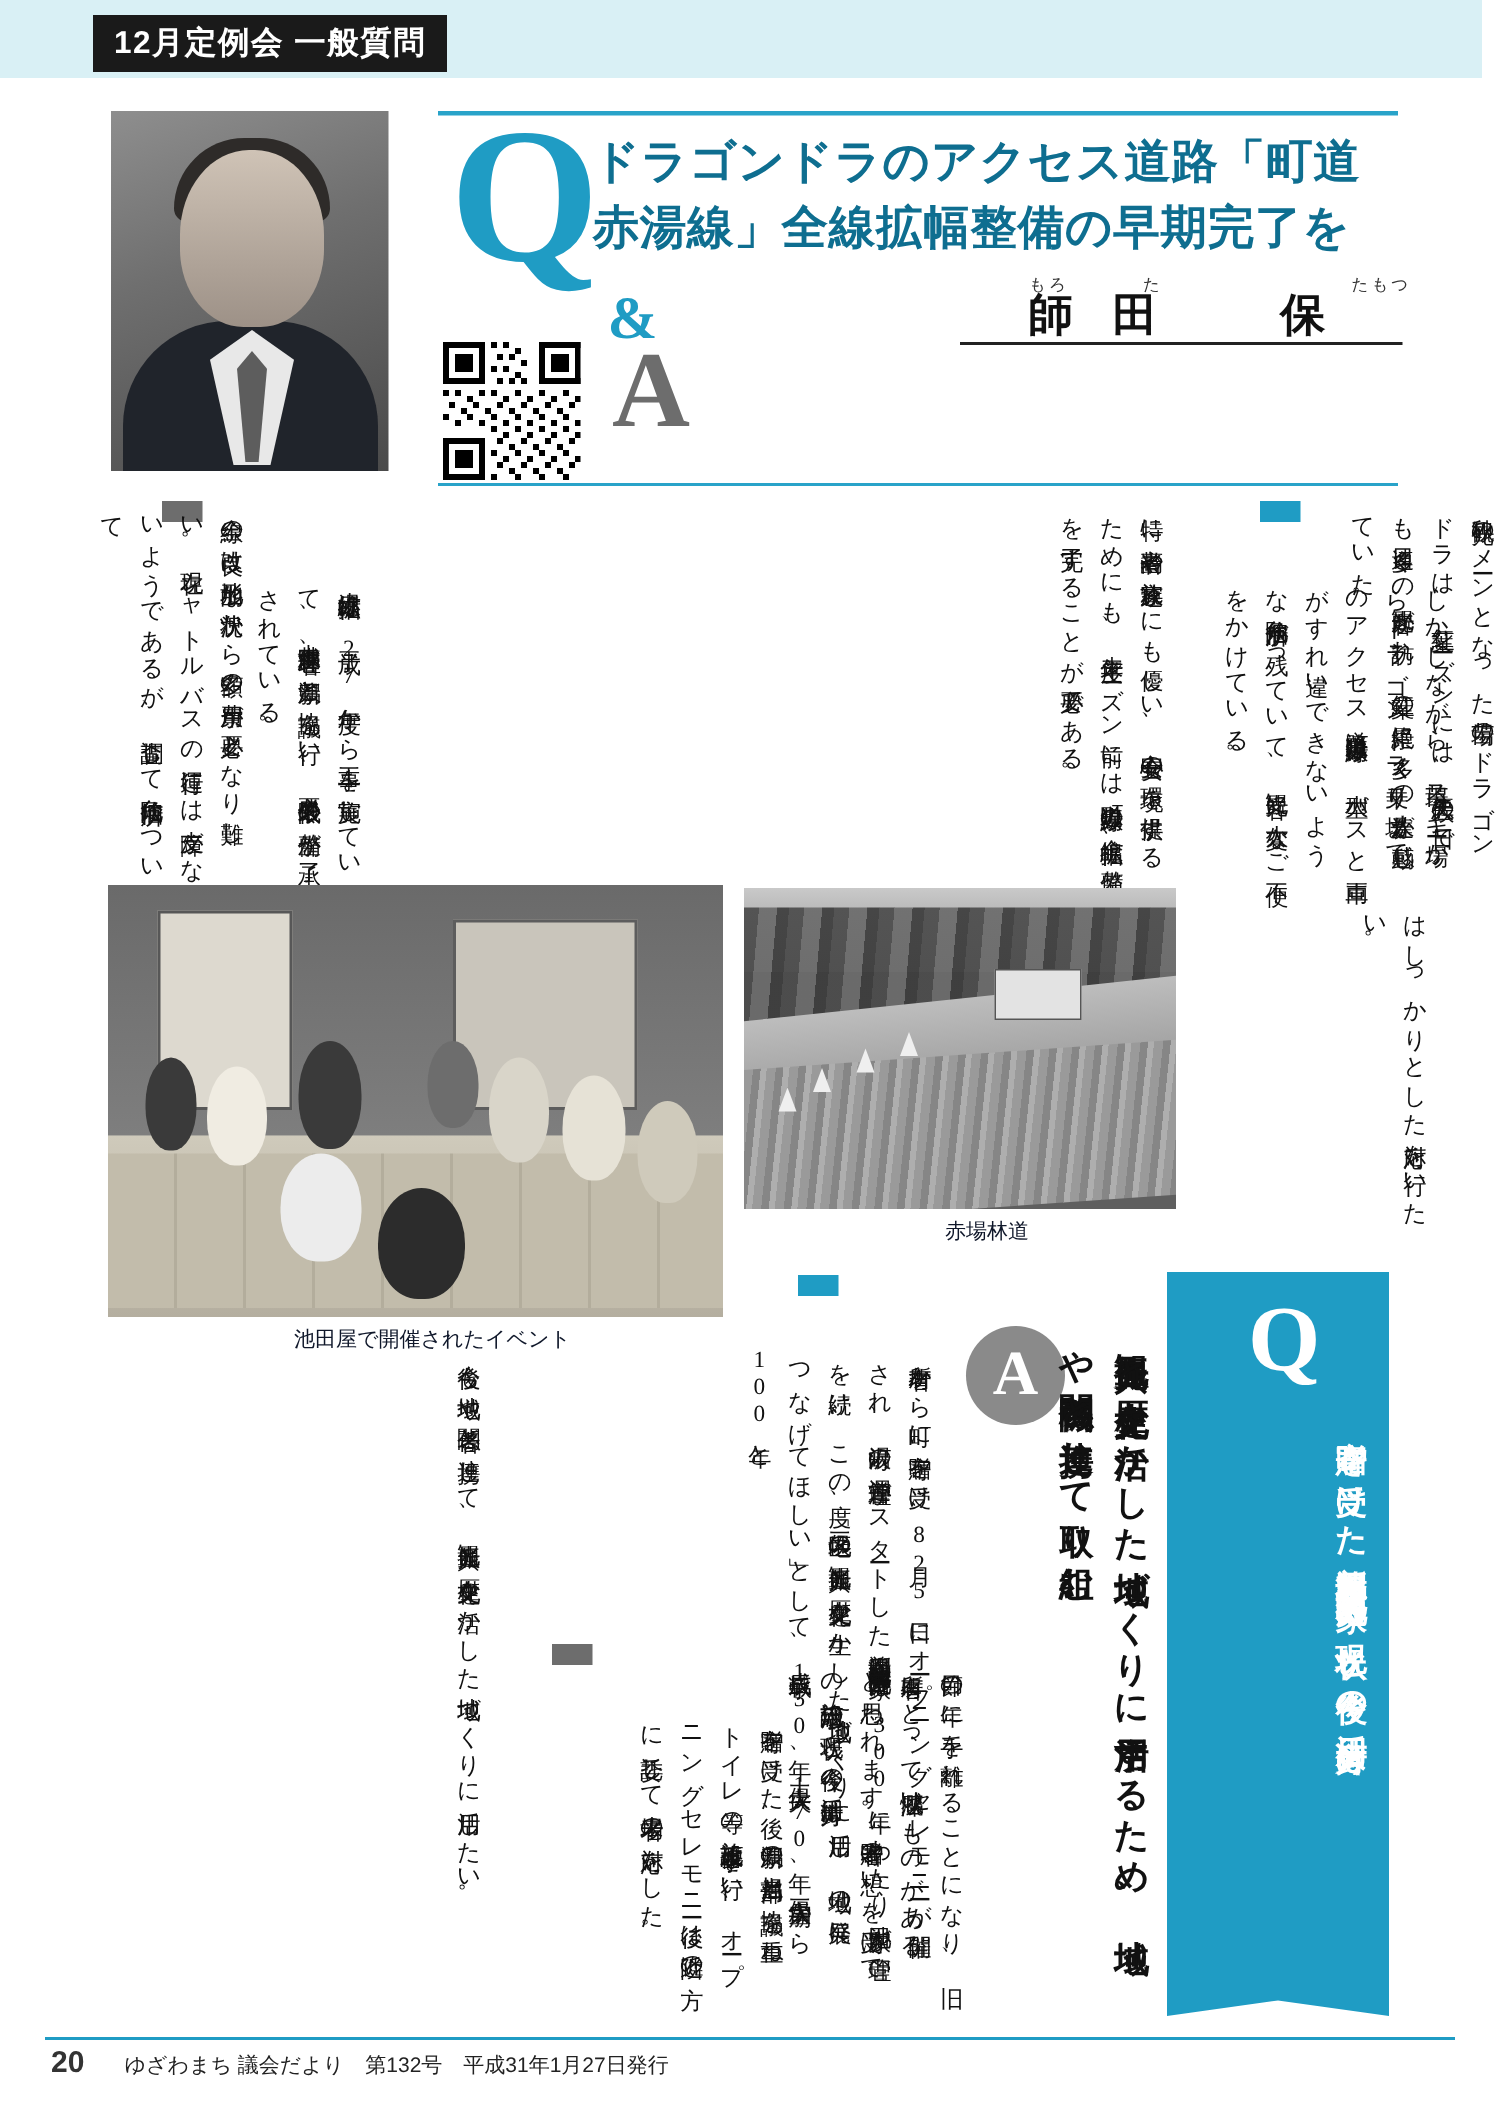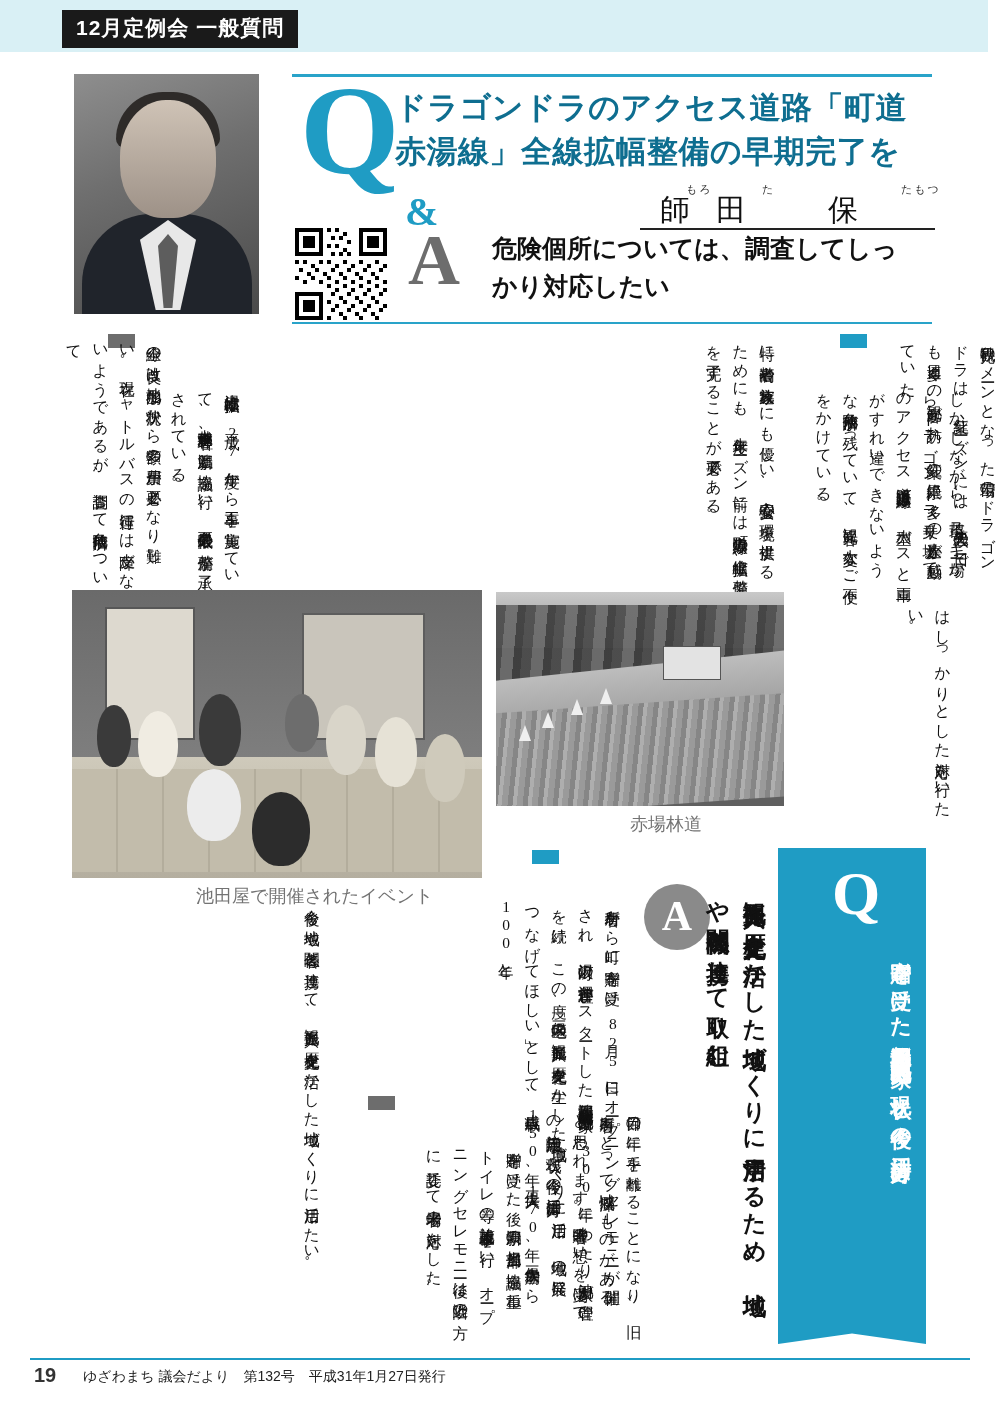--- a/index.html
+++ b/index.html
@@ -81,22 +81,22 @@
     position:absolute; left:405px; top:188px;
     font-size:40px; font-weight:bold; color:#1f9cc4;
     font-family:"Liberation Serif", serif;
   }
   .name-line {
     position:absolute; left:640px; top:186px; width:295px;
     border-bottom:2px solid #222; height:44px;
   }
   .name-main {
     position:absolute; left:660px; top:190px; width:275px;
-    font-size:30px; font-weight:normal; letter-spacing:26px;
-    text-align:left;
+    font-size:30px; font-weight:bold; letter-spacing:26px;
+    text-align:center;
   }
   .ruby {
     position:absolute; font-size:11px; color:#333; letter-spacing:2px;
   }
   .ruby-1 { left:686px; top:182px; }
   .ruby-2 { left:762px; top:182px; }
   .ruby-3 { left:878px; top:182px;margin-left:23px; }
 
   
   .qr {
@@ -139,21 +139,21 @@
     font-size:15px; font-weight:bold;
     padding:5px 4px; letter-spacing:2px;
     writing-mode:vertical-rl; text-orientation:upright;
   }
   .tag-gray { background:#6d6d6d; }
 
   
   .photo { position:absolute; overflow:hidden; background:#b9b9b9; }
   .cap {
     position:absolute; font-family:Liberation Serif, serif;
-    font-size:18px; color:#737373;
+    font-size:14px; color:#0f172a;
   }
 
   
   .ev { position:absolute; inset:0; background:#8c8c8c; }
   .ev .wall { position:absolute; left:0; top:0; width:100%; height:58%; background:linear-gradient(180deg,#6a6a6a,#7e7e7e); }
   .ev .panelA { position:absolute; left:8%; top:6%; width:22%; height:46%; background:#ddd9cf; border:2px solid #575757; }
   .ev .panelB { position:absolute; left:56%; top:8%; width:30%; height:44%; background:#c9c5bb; border:2px solid #5d5d5d; }
   .ev .floor { position:absolute; left:0; top:58%; width:100%; height:42%; background:linear-gradient(180deg,#cfcabb,#b4ae9f); }
   .ev .mat { position:absolute; left:0; top:62%; width:100%; height:36%;
     background:repeating-linear-gradient(90deg,#c2bcab 0 44px,#b3ad9c 44px 46px); }
@@ -346,21 +346,20 @@
         <rect x="21" y="20" width="1" height="1"></rect>
         <rect x="8" y="22" width="1" height="1"></rect>
           <rect x="12" y="22" width="1" height="1"></rect>
           <rect x="16" y="22" width="1" height="1"></rect>
         <rect x="20" y="22" width="1" height="1"></rect>
       </g>
     </svg>
   </div>
 
   <div class="a-mark">A</div>
-  <div class="a-title">危険個所については、調査してしっかり対応したい</div>
   <div class="a-rule"></div>
 
   <div class="col" style="left:840px; top:334px;">
     <span class="tag">質問</span>
   </div>
 
   <div class="col vtext" style="left:894px; top:334px; height:240px;">秋観光のメーンとなった苗場のドラゴンドラは、紅葉シーズンには、悪天候の日でも連日多くの観光客が訪れ、紅葉の絶景に多くの人達が感動していた。</div>
   <div class="col vtext" style="left:810px; top:382px; height:200px;">しかしながら、苗場スキー場からドラゴンドラ乗り場までのアクセス道路町道赤湯線は、大型バスと車両がすれ違いできないような危険個所が残っていて、観光客に大変なご不便をかけている。</div>
   <div class="col vtext" style="left:700px; top:334px; height:250px;">特に高齢者や家族連れにも優しい、安心安全の環境を提供するためにも、来年度シーズン前には町道赤湯線の全線拡幅、整備を完了することが必要である。</div>
 
@@ -422,16 +421,16 @@
   <div class="col vtext" style="left:492px; top:898px; height:400px;">所有者から町に寄贈を受け、8月25日にオープニングセレモニーが開催され、湯沢町の運営管理がスタートした新潟県指定文化財脇本陣「池田家」は、300年にわたり池田家が管理を続け、この度、「三俣地区の観光振興と歴史文化を生かした地域づくりに活用し、地域の発展につなげてほしい」として、戊辰戦争150年、三俣大火170年、三俣大雪崩から100年と</div>
   <div class="col vtext" style="left:540px; top:1104px; height:210px;">節目の年に手を離れることになり、旧所有者にとって感慨深いものがあると思われます。寄贈者の想いを受けての施設活用の現状と今後の活用方針は。</div>
 
   <div class="col" style="left:368px; top:1096px;">
     <span class="tag tag-gray">答弁</span>
   </div>
   <div class="col vtext" style="left:420px; top:1140px; height:180px;">寄贈を受けた後、新潟県の担当部局と協議を重ね、トイレ等の施設改修工事を行い、オープニングセレモニー後は近隣の方に委託して来場者の対応をした。</div>
   <div class="col vtext" style="left:298px; top:898px; height:400px;">今後も地域や関係者と連携して、観光振興と歴史文化を活かした地域づくりに活用したい。</div>
 
   <div class="footer-rule"></div>
-  <div class="pagenum">19</div>
+  <div class="pagenum">20</div>
   <div class="footer-text">ゆざわまち 議会だより　第132号　平成31年1月27日発行</div>
 
 </div>
 
 </body></html>

